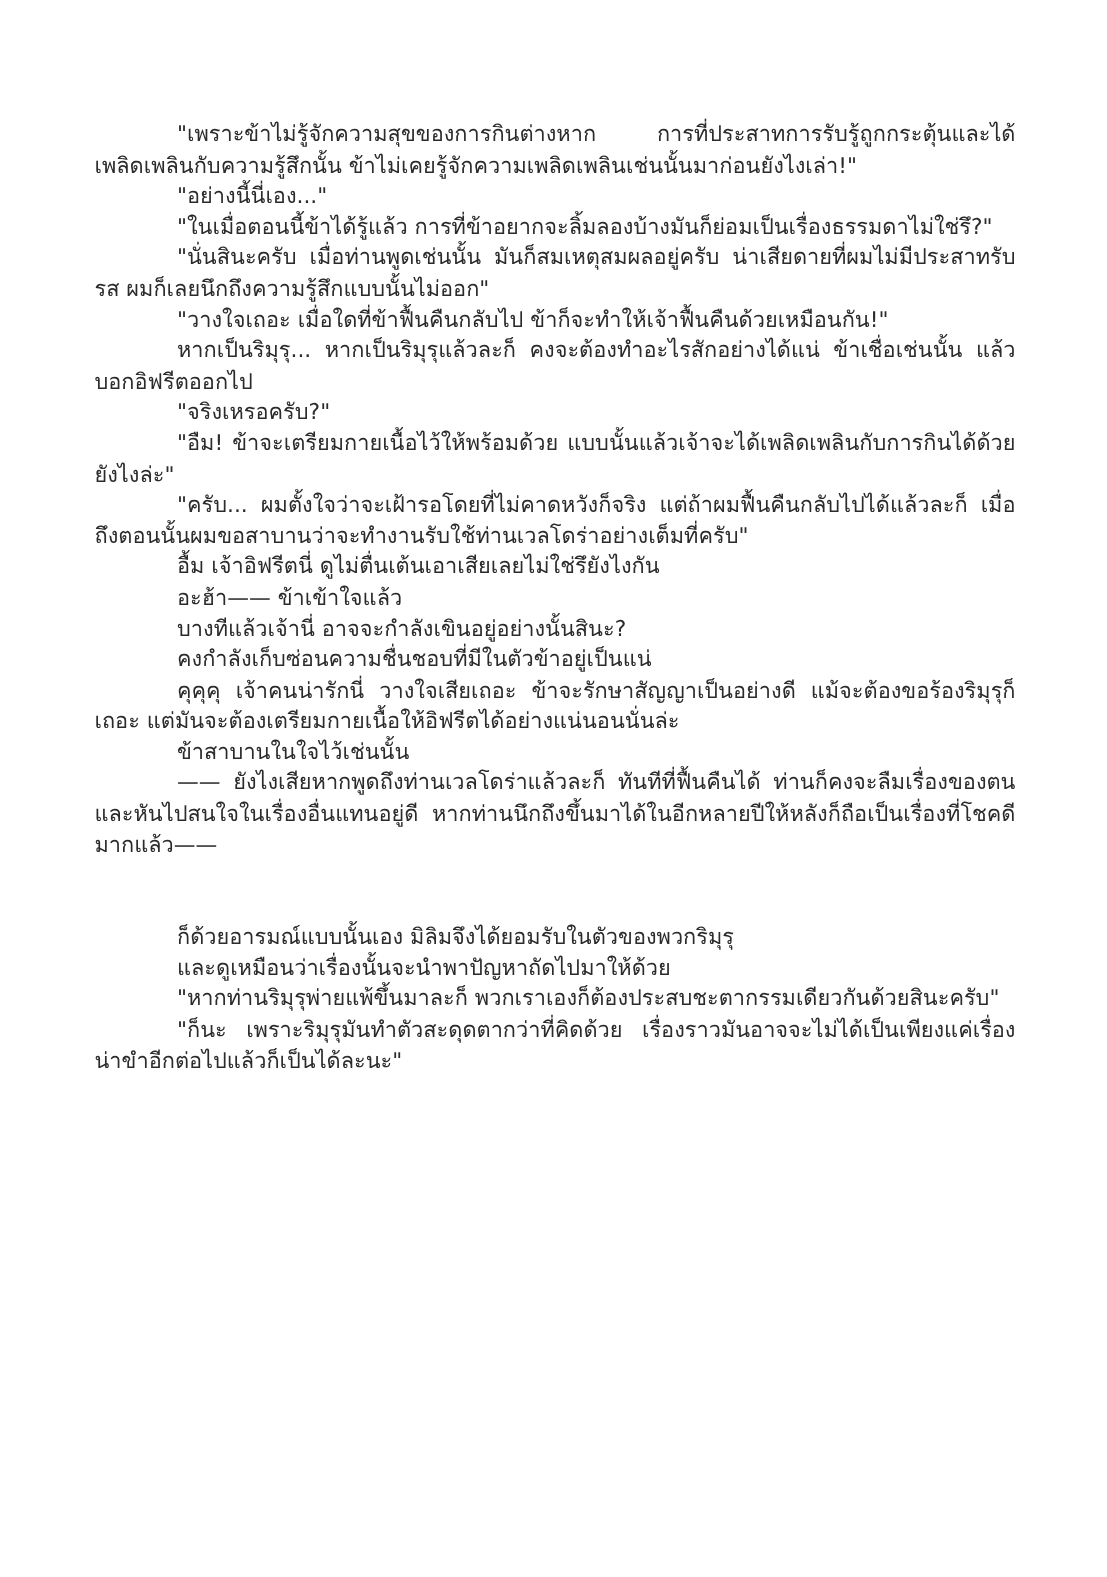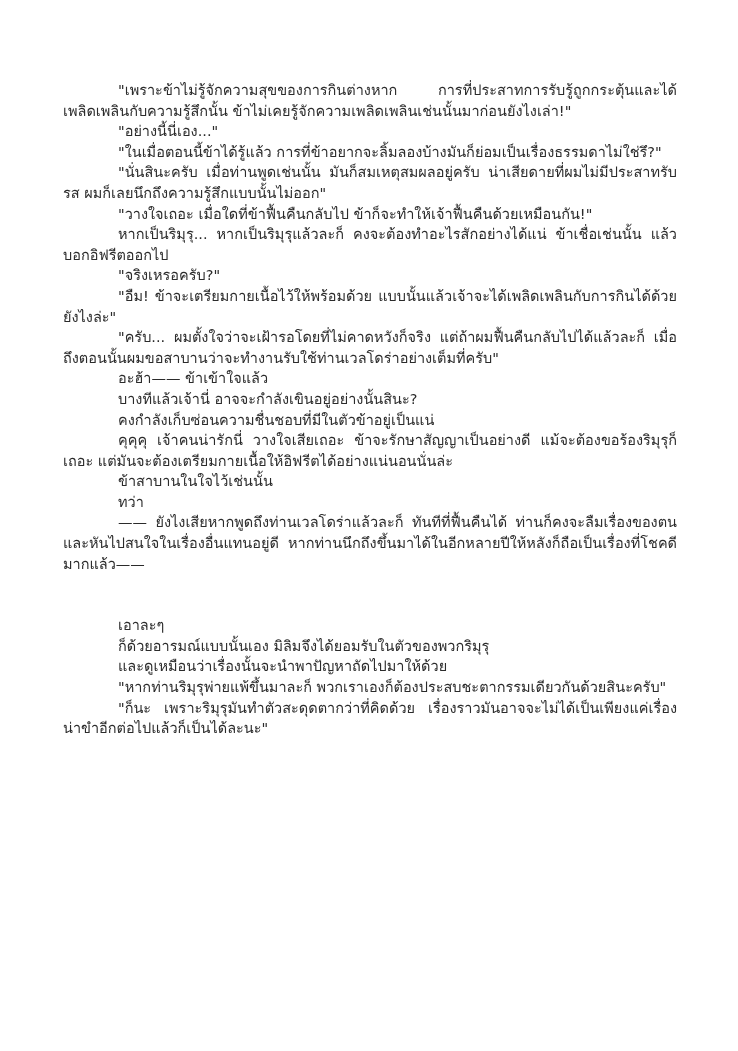--- a/index.html
+++ b/index.html
@@ -42,27 +42,26 @@
   <div class="text-block">
     <p class="para">"เพราะข้าไม่รู้จักความสุขของการกินต่างหาก  การที่ประสาทการรับรู้ถูกกระตุ้นและได้เพลิดเพลินกับความรู้สึกนั้น ข้าไม่เคยรู้จักความเพลิดเพลินเช่นนั้นมาก่อนยังไงเล่า!"</p>
     <p class="para">"อย่างนี้นี่เอง..."</p>
     <p class="para">"ในเมื่อตอนนี้ข้าได้รู้แล้ว การที่ข้าอยากจะลิ้มลองบ้างมันก็ย่อมเป็นเรื่องธรรมดาไม่ใช่รึ?"</p>
     <p class="para">"นั่นสินะครับ เมื่อท่านพูดเช่นนั้น มันก็สมเหตุสมผลอยู่ครับ น่าเสียดายที่ผมไม่มีประสาทรับรส ผมก็เลยนึกถึงความรู้สึกแบบนั้นไม่ออก"</p>
     <p class="para">"วางใจเถอะ เมื่อใดที่ข้าฟื้นคืนกลับไป ข้าก็จะทำให้เจ้าฟื้นคืนด้วยเหมือนกัน!"</p>
     <p class="para">หากเป็นริมุรุ... หากเป็นริมุรุแล้วละก็ คงจะต้องทำอะไรสักอย่างได้แน่ ข้าเชื่อเช่นนั้น แล้วบอกอิฟรีตออกไป</p>
     <p class="para">"จริงเหรอครับ?"</p>
     <p class="para">"อืม! ข้าจะเตรียมกายเนื้อไว้ให้พร้อมด้วย แบบนั้นแล้วเจ้าจะได้เพลิดเพลินกับการกินได้ด้วยยังไงล่ะ"</p>
     <p class="para">"ครับ... ผมตั้งใจว่าจะเฝ้ารอโดยที่ไม่คาดหวังก็จริง  แต่ถ้าผมฟื้นคืนกลับไปได้แล้วละก็ เมื่อถึงตอนนั้นผมขอสาบานว่าจะทำงานรับใช้ท่านเวลโดร่าอย่างเต็มที่ครับ"</p>
+    <p class="para">อื้ม เจ้าอิฟรีตนี่ ดูไม่ตื่นเต้นเอาเสียเลยไม่ใช่รึยังไงกัน</p>
     <p class="para">อะฮ้า—— ข้าเข้าใจแล้ว</p>
     <p class="para">บางทีแล้วเจ้านี่ อาจจะกำลังเขินอยู่อย่างนั้นสินะ?</p>
     <p class="para">คงกำลังเก็บซ่อนความชื่นชอบที่มีในตัวข้าอยู่เป็นแน่</p>
     <p class="para">คุคุคุ เจ้าคนน่ารักนี่ วางใจเสียเถอะ ข้าจะรักษาสัญญาเป็นอย่างดี แม้จะต้องขอร้องริมุรุก็เถอะ แต่มันจะต้องเตรียมกายเนื้อให้อิฟรีตได้อย่างแน่นอนนั่นล่ะ</p>
     <p class="para">ข้าสาบานในใจไว้เช่นนั้น</p>
-    <p class="para">ทว่า</p>
     <p class="para">—— ยังไงเสียหากพูดถึงท่านเวลโดร่าแล้วละก็ ทันทีที่ฟื้นคืนได้ ท่านก็คงจะลืมเรื่องของตนและหันไปสนใจในเรื่องอื่นแทนอยู่ดี  หากท่านนึกถึงขึ้นมาได้ในอีกหลายปีให้หลังก็ถือเป็นเรื่องที่โชคดีมากแล้ว——</p>
     <div class="section-gap"></div>
-    <p class="para">เอาละๆ</p>
     <p class="para">ก็ด้วยอารมณ์แบบนั้นเอง มิลิมจึงได้ยอมรับในตัวของพวกริมุรุ</p>
     <p class="para">และดูเหมือนว่าเรื่องนั้นจะนำพาปัญหาถัดไปมาให้ด้วย</p>
     <p class="para">"หากท่านริมุรุพ่ายแพ้ขึ้นมาละก็ พวกเราเองก็ต้องประสบชะตากรรมเดียวกันด้วยสินะครับ"</p>
     <p class="para">"ก็นะ เพราะริมุรุมันทำตัวสะดุดตากว่าที่คิดด้วย เรื่องราวมันอาจจะไม่ได้เป็นเพียงแค่เรื่องน่าขำอีกต่อไปแล้วก็เป็นได้ละนะ"</p>
   </div>
 </div>
 
 </body></html>

